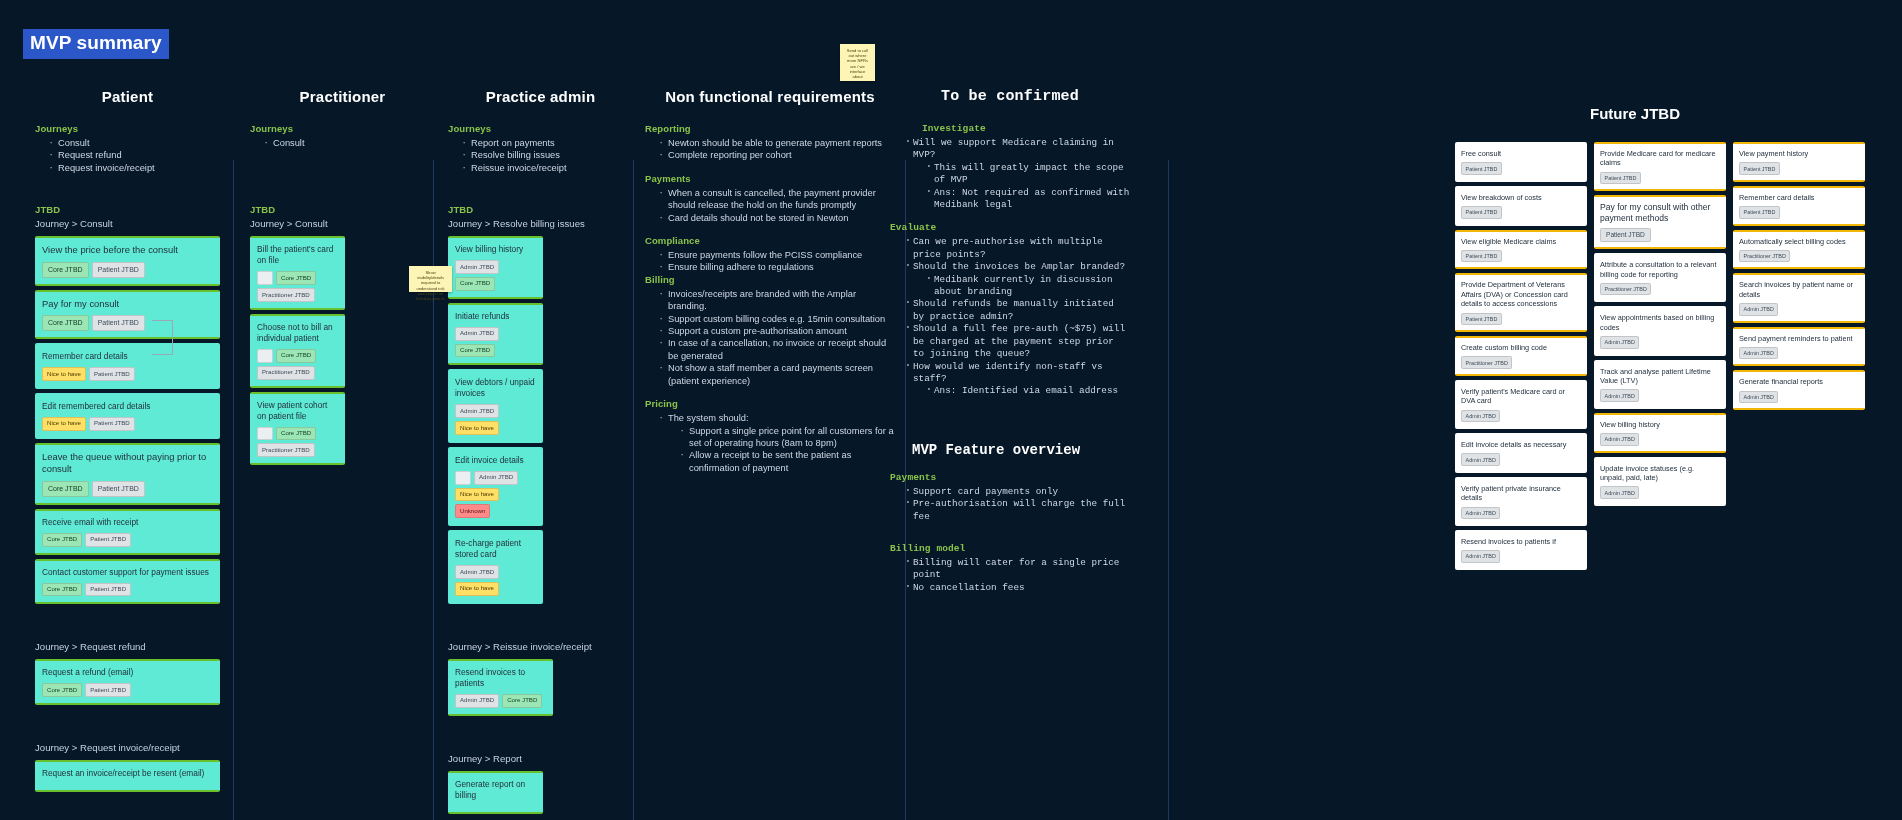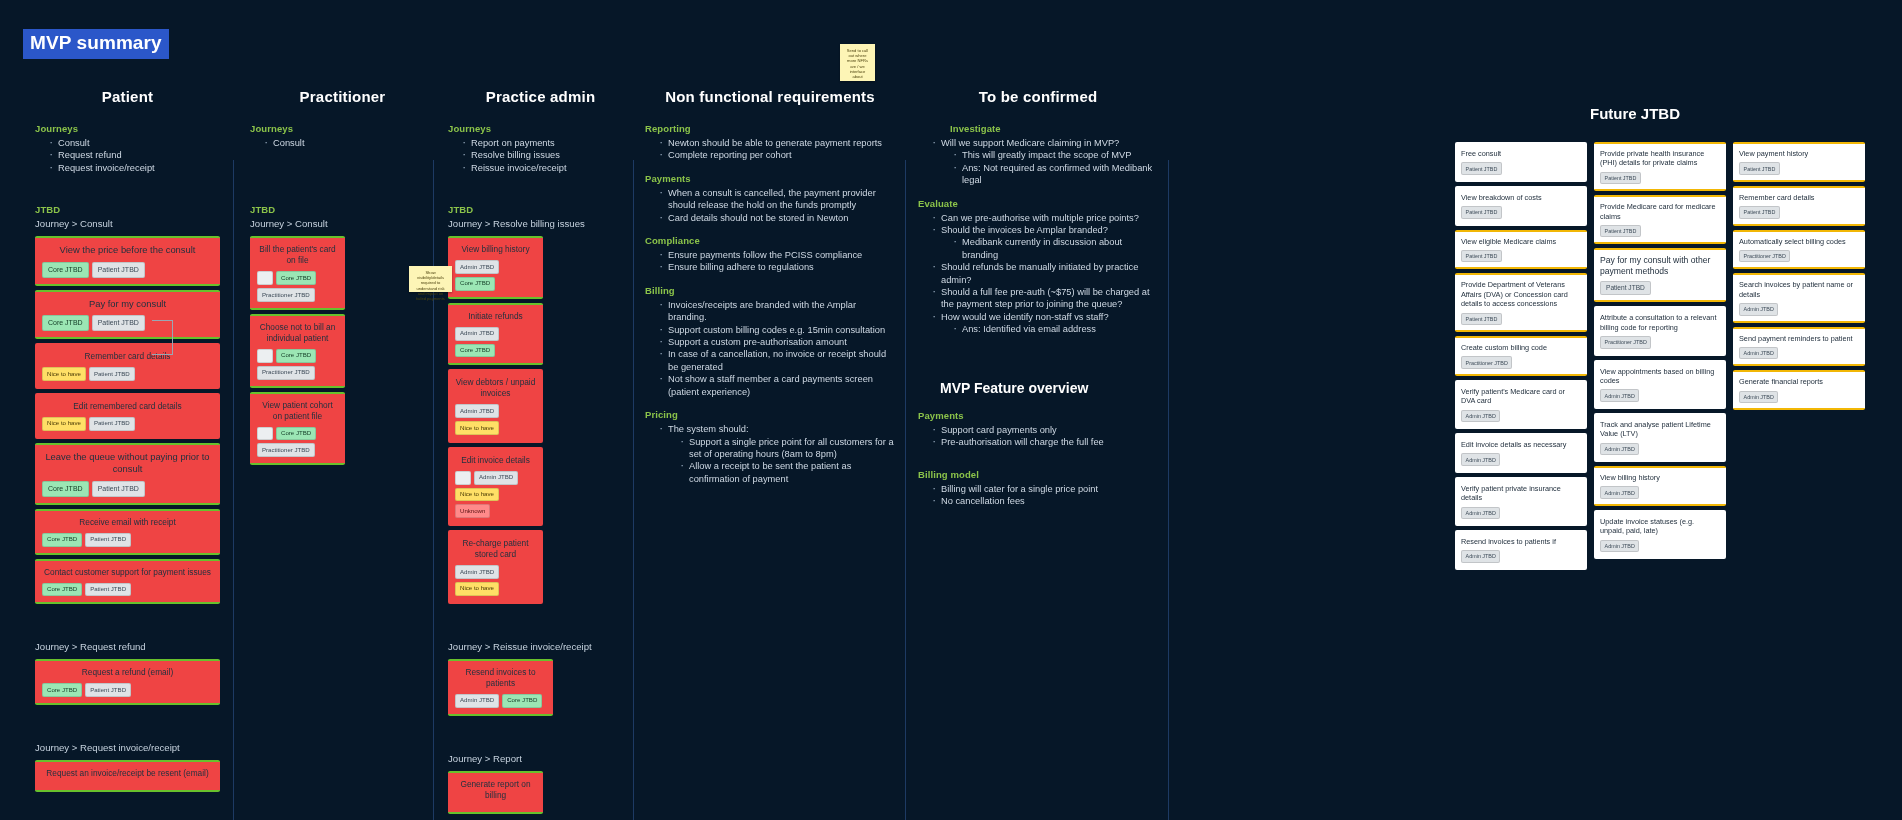--- a/index.html
+++ b/index.html
@@ -42,23 +42,23 @@
     color: #8fa2b6; font-size: 13px; line-height: 12px;
   }
   ul.bullets ul.bullets { margin-left: 12px; margin-top: 0; }
   .journey-label {
     color: #c6d2de; font-size: 9.6px; margin: 3px 0 7px 0;
   }
   .spacer-lg { height: 30px; }
 
   
   .card {
-    background: #ef4444; border-radius: 2px;
+    background: #5eead4; border-radius: 2px;
     padding: 6px 7px 6px 7px; margin-bottom: 4px;
-    position: relative; overflow: hidden; text-align: center;
+    position: relative; overflow: hidden;
   }
   .card .ctitle {
     color: #23313f; font-size: 8.3px; line-height: 11px;
     margin-bottom: 5px; font-family: "Liberation Sans", sans-serif;
   }
   .card.big .ctitle { font-size: 9.4px; line-height: 12.5px; }
   .tags { display: flex; flex-wrap: wrap; gap: 3px; align-items: center; }
   .tag {
     font-size: 6.1px; line-height: 6.8px; padding: 2.4px 4px 2.6px 4px;
     border-radius: 2px; color: #30404f; white-space: nowrap;
@@ -327,39 +327,39 @@
         <div class="sec-head" style="margin-top: 11px;">Payments</div>
         <ul class="bullets">
           <li>When a consult is cancelled, the payment provider should release the hold on the funds promptly</li>
           <li>Card details should not be stored in Newton</li>
         </ul>
         <div class="sec-head" style="margin-top: 11px;">Compliance</div>
         <ul class="bullets">
           <li>Ensure payments follow the PCISS compliance</li>
           <li>Ensure billing adhere to regulations</li>
         </ul>
-        <div class="sec-head" style="margin-top: 11px;">Billing</div>
+        <div class="sec-head" style="">Billing</div>
         <ul class="bullets">
           <li>Invoices/receipts are branded with the Amplar branding.</li>
           <li>Support custom billing codes e.g. 15min consultation</li>
           <li>Support a custom pre-authorisation amount</li>
           <li>In case of a cancellation, no invoice or receipt should be generated</li>
           <li>Not show a staff member a card payments screen (patient experience)</li>
         </ul>
         <div class="sec-head" style="margin-top: 11px;">Pricing</div>
         <ul class="bullets">
           <li>The system should:<ul class="bullets">
               <li>Support a single price point for all customers for a set of operating hours (8am to 8pm)</li>
               <li>Allow a receipt to be sent the patient as confirmation of payment</li>
             </ul></li>
         </ul>
       </div>
   </div>
 
-  <div class="col" style="left:918px; top:88px; width:240px;">
+  <div class="col" style="left:890px; top:88px; width:240px;font-family:Liberation Mono, monospace;">
     <div class="col-head">To be confirmed</div>
     <div id="tbc-body">
         <div class="sec-head" style="margin-top: 11px; padding-left: 32px;">Investigate</div>
         <ul class="bullets">
           <li>Will we support Medicare claiming in MVP?<ul class="bullets">
               <li>This will greatly impact the scope of MVP</li>
               <li>Ans: Not required as confirmed with Medibank legal</li>
             </ul></li>
         </ul>
         <div class="sec-head" style="margin-top: 11px;">Evaluate</div>
@@ -445,26 +445,20 @@
           </div>
           <div class="fcard acc-none">
             <div class="ctitle">Resend invoices to patients if</div>
             <div class="tags">
               <span class="tag grey">Admin JTBD</span>
             </div>
           </div>
         </div>
       <div class="future-col" id="fut-1">
           <div class="fcard acc-yellow">
-            <div class="ctitle">Provide private health insurance (PHI) details for private claims</div>
-            <div class="tags">
-              <span class="tag grey">Patient JTBD</span>
-            </div>
-          </div>
-          <div class="fcard acc-yellow">
             <div class="ctitle">Provide Medicare card for medicare claims</div>
             <div class="tags">
               <span class="tag grey">Patient JTBD</span>
             </div>
           </div>
           <div class="fcard acc-yellow big">
             <div class="ctitle">Pay for my consult with other payment methods</div>
             <div class="tags">
               <span class="tag grey">Patient JTBD</span>
             </div>

